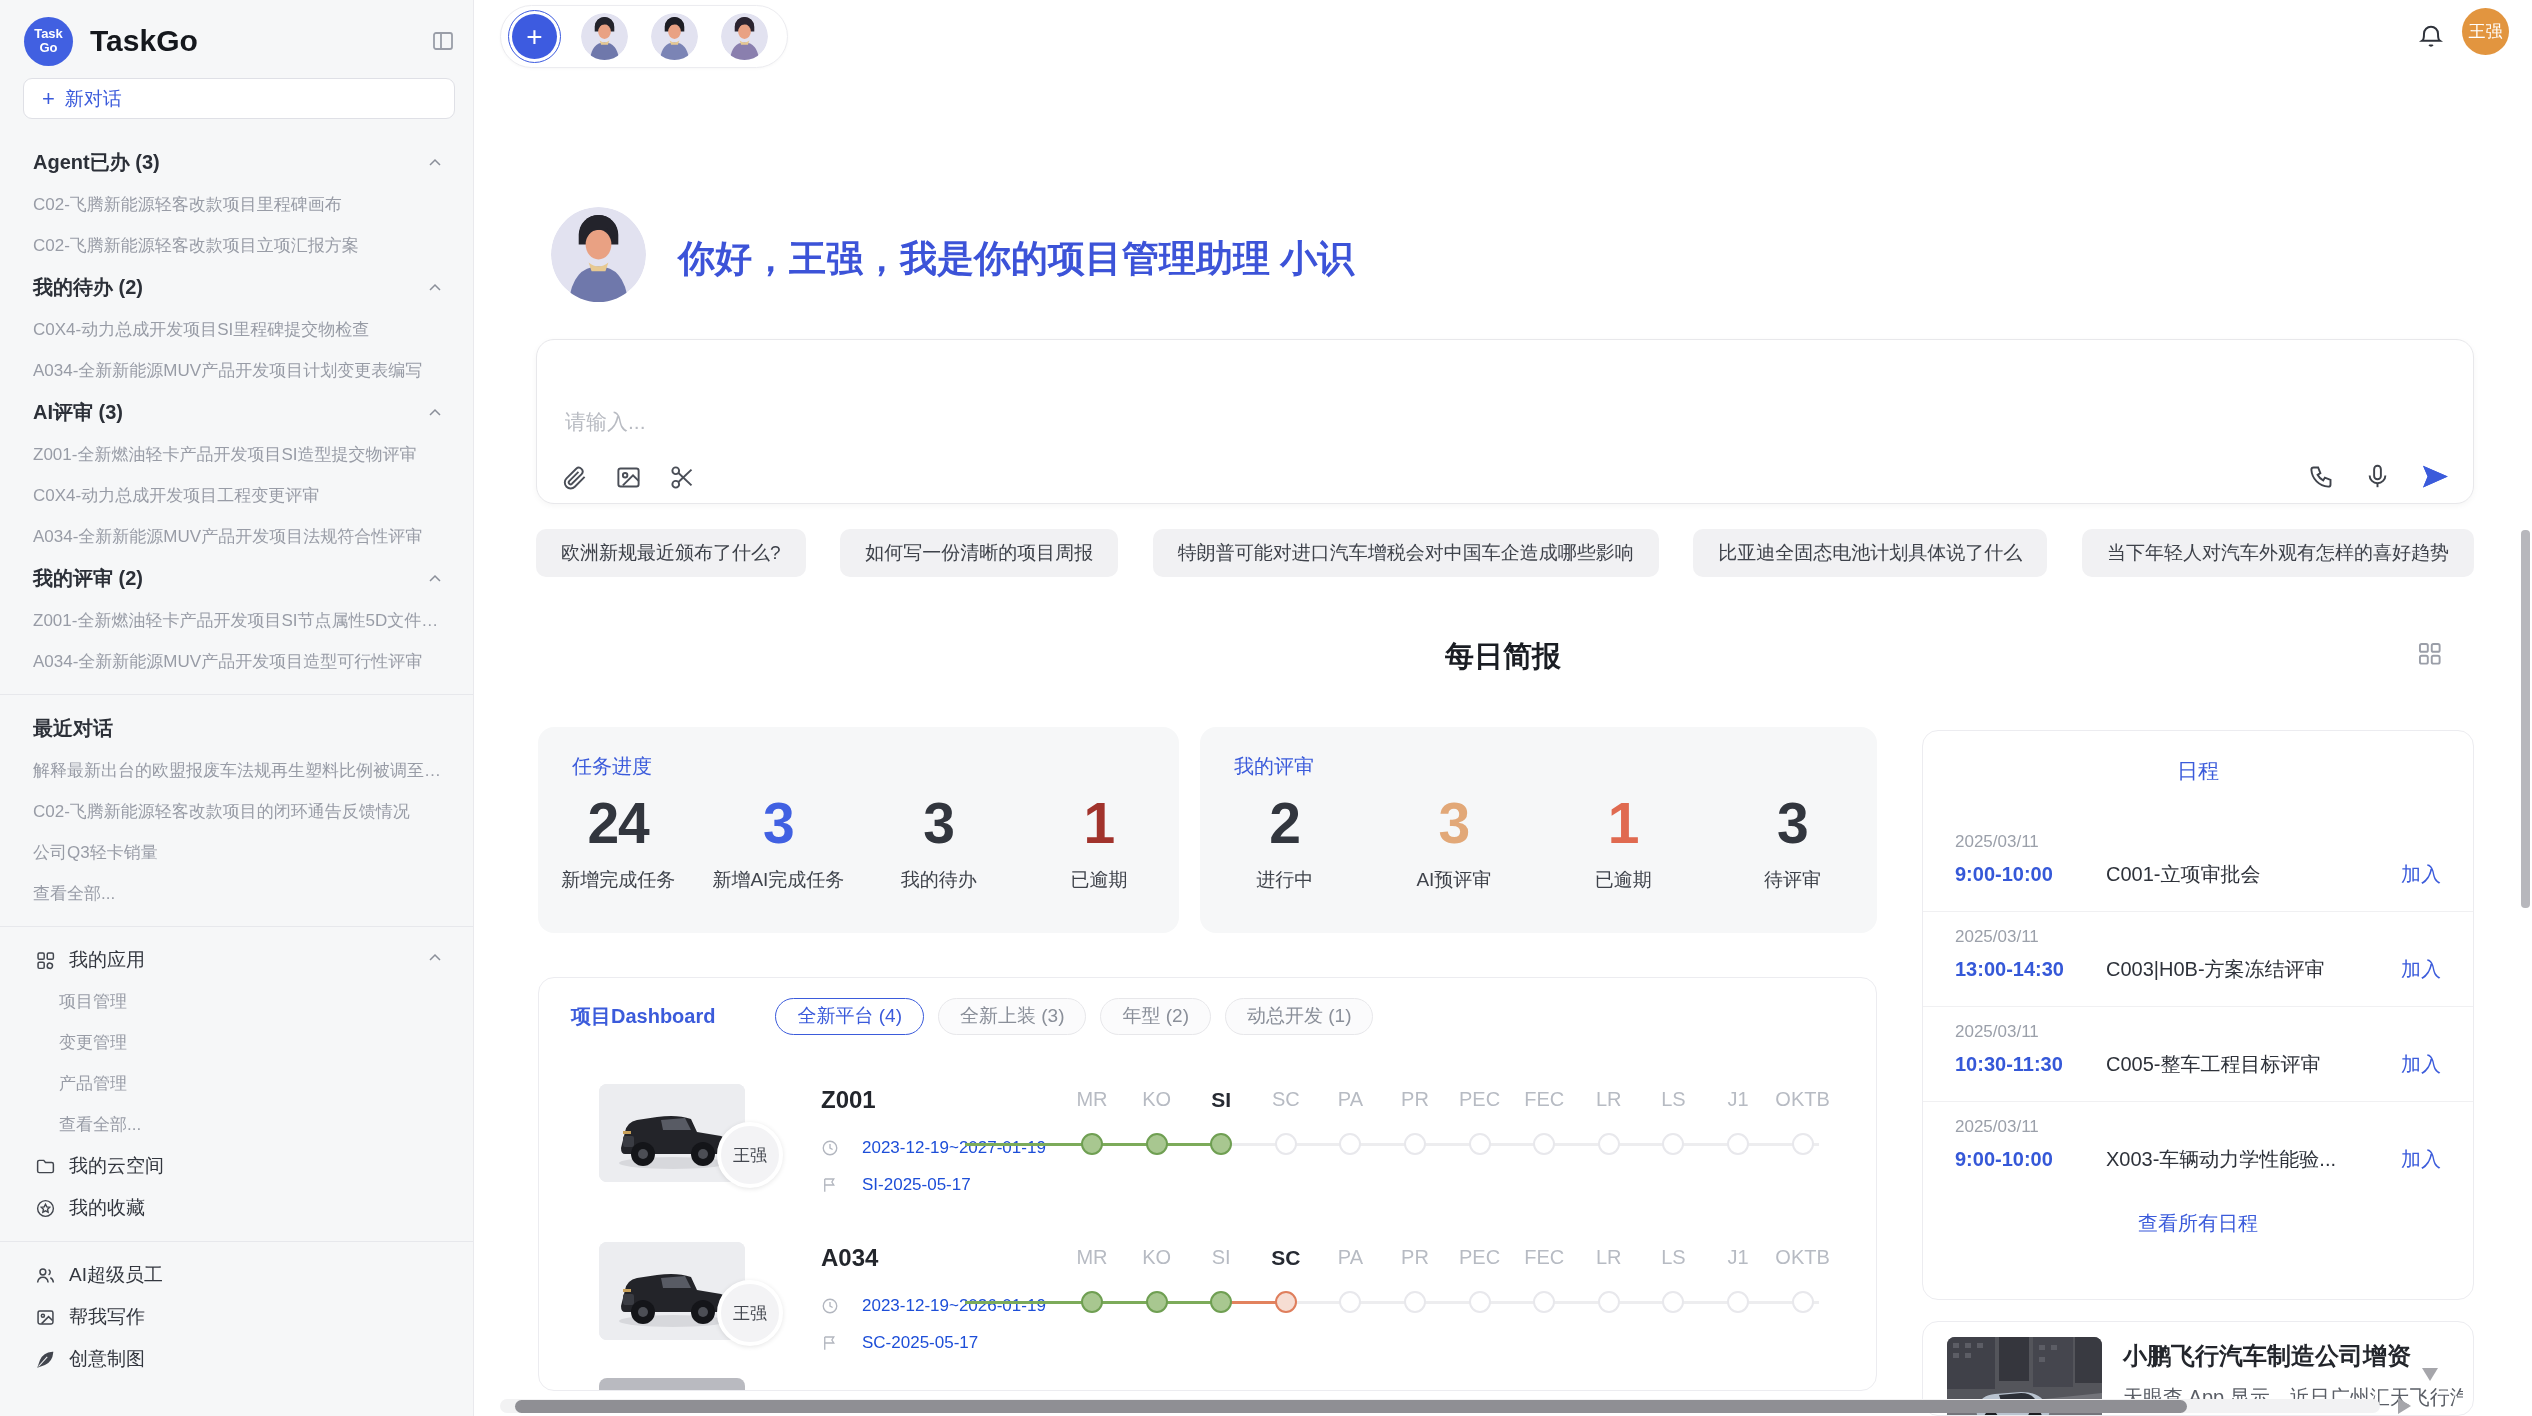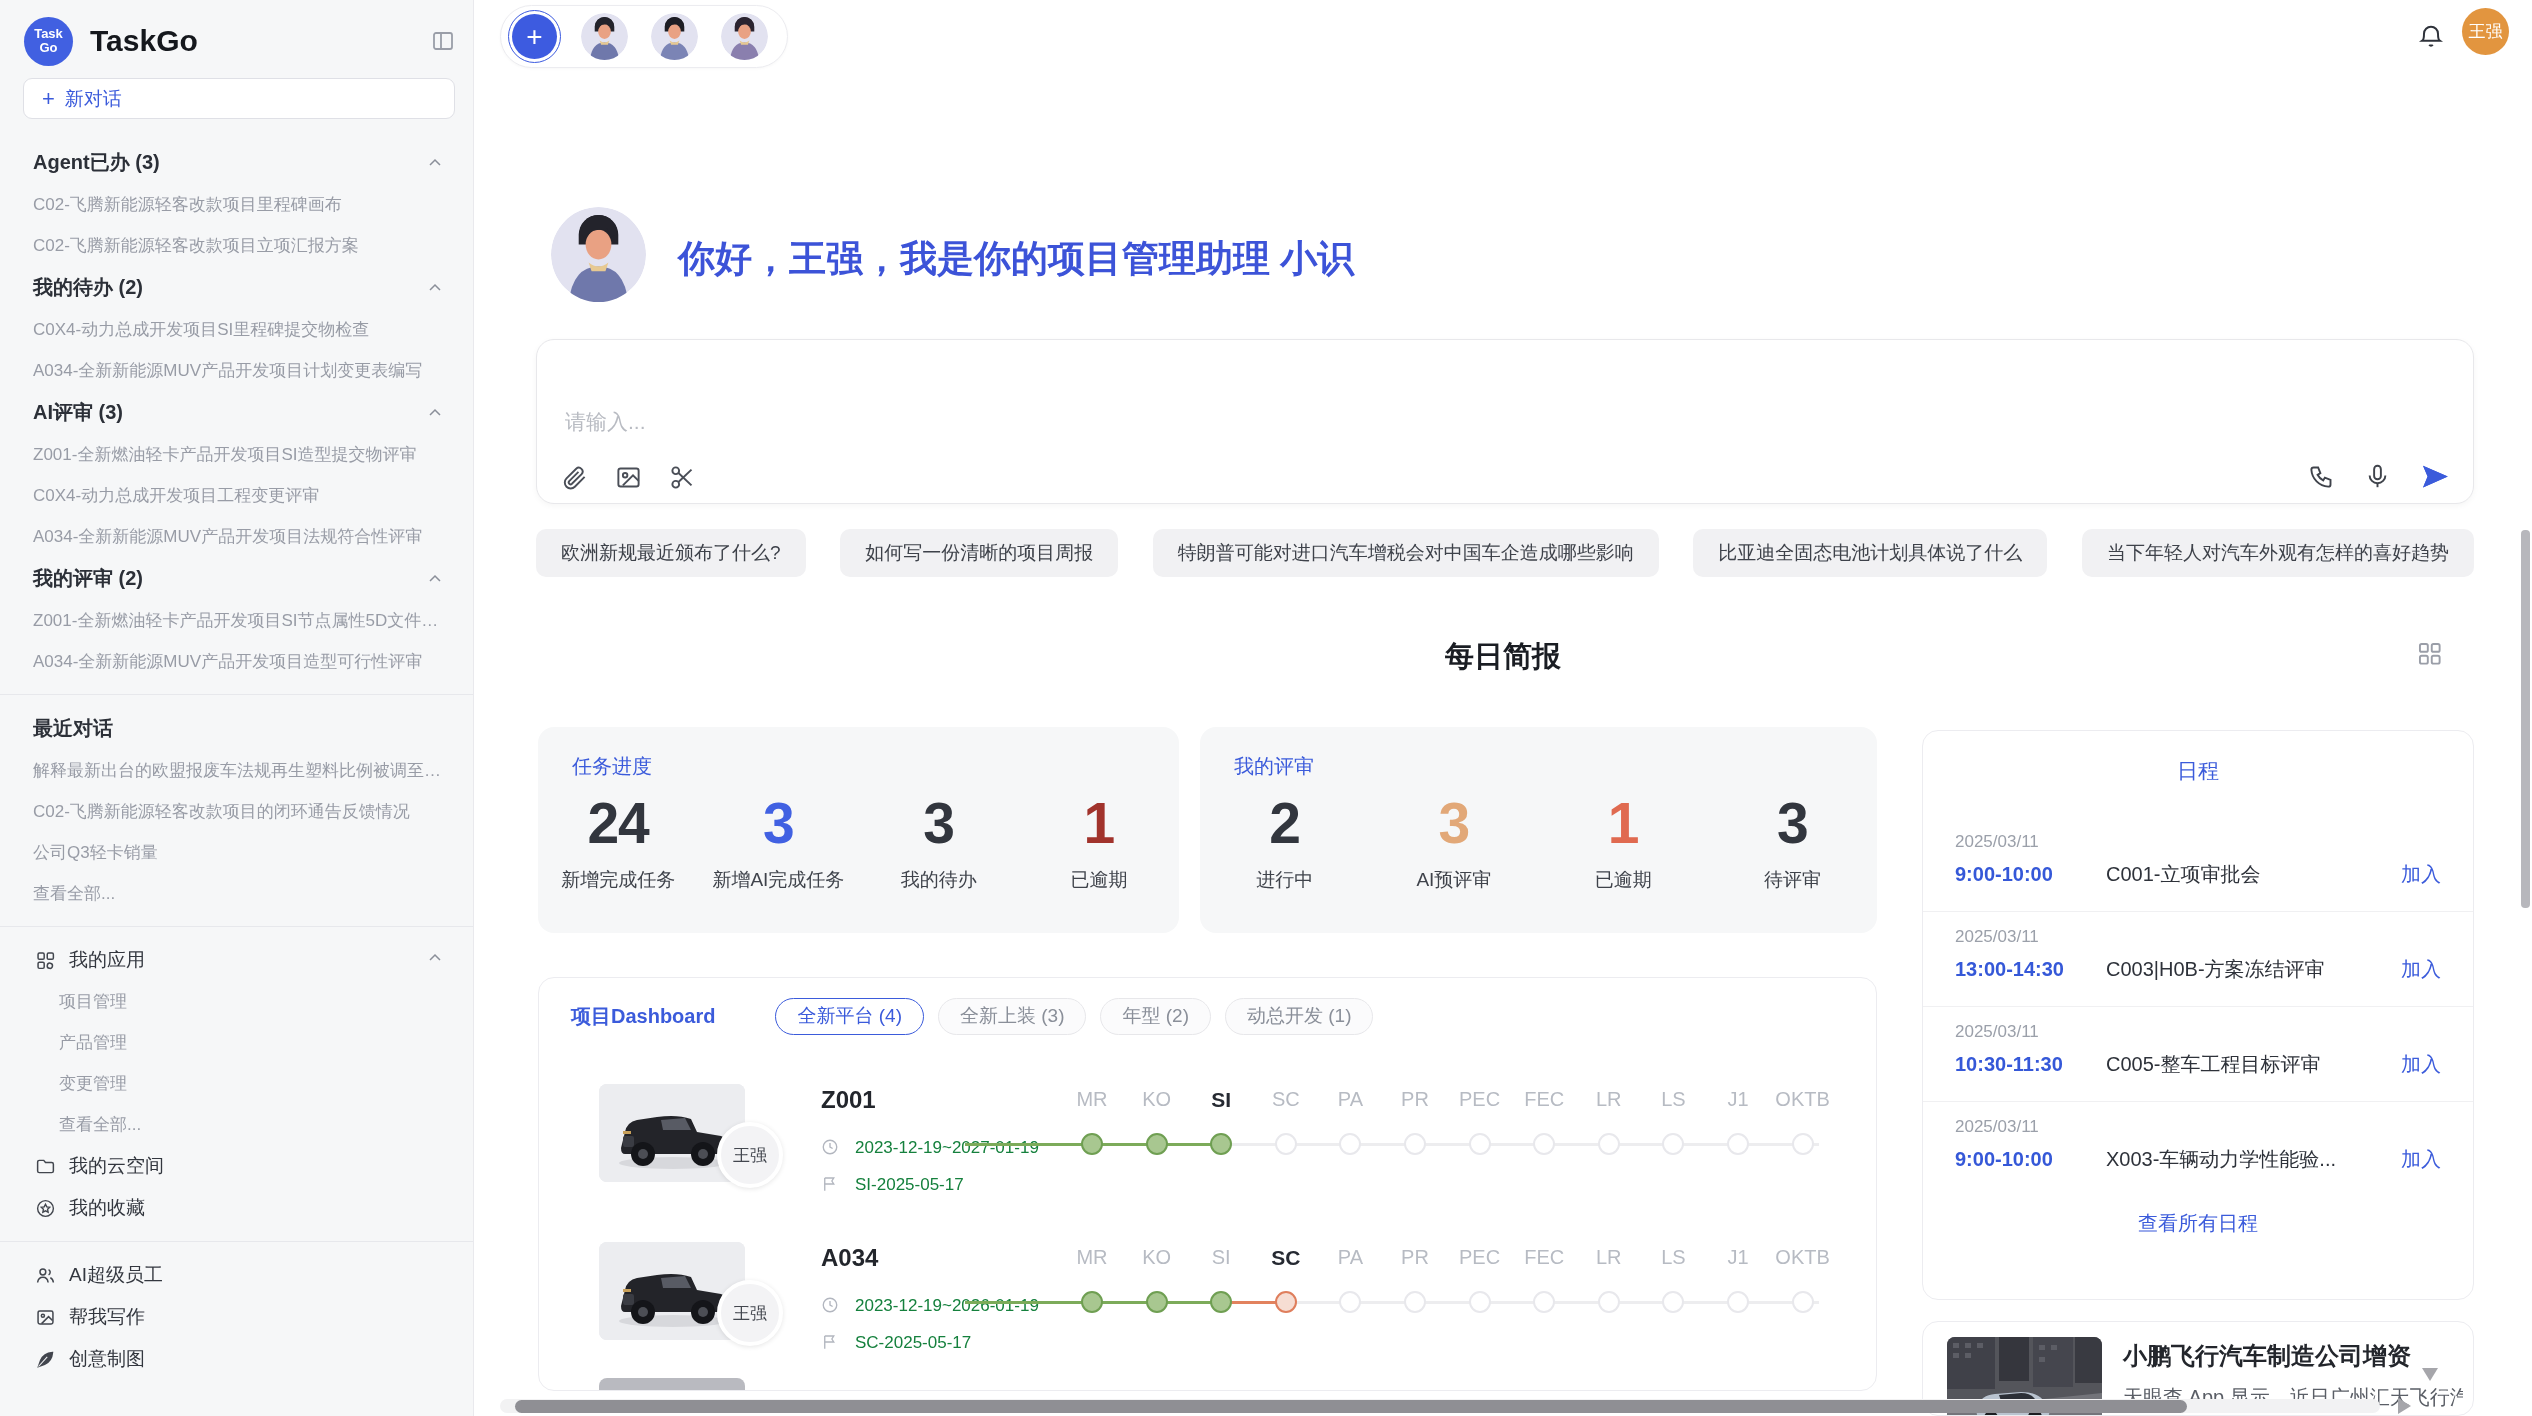--- a/index.html
+++ b/index.html
@@ -58,21 +58,21 @@
   .dash-head { display:flex; align-items:center; padding:20px 0 0 32px;gap:20px; }
   .dash-title { font-size:20px; color:#3b5bdb; font-weight:600; }
   .tabs { display:flex; gap:14px; margin-left:40px; }
   .tab { height:37px; line-height:34px; padding:0 21px; border-radius:19px; font-size:19px; cursor:pointer; white-space:nowrap; }
   .tab.on  { border:1.5px solid #3b5bdb; color:#3b5bdb; background:#fff; }
   .tab.off { border:1.5px solid #e7e7ea; color:#8a8f99; background:#fbfbfc; }
   .proj-row { position:absolute; left:0; width:100%; height:152px; cursor:pointer; }
   .car { position:absolute; left:60px; top:2px; width:146px; height:98px; border-radius:8px; overflow:hidden; background:#e9eaee; }
   .owner { position:absolute; left:178px; top:40px; width:66px; height:66px; border-radius:50%; background:#f3f3f5; border:4px solid #fff; font-size:17px; color:#42464e; display:flex; align-items:center; justify-content:center; box-shadow:0 1px 5px rgba(0,0,0,.10); }
   .p-name { position:absolute; left:282px; top:4px; font-size:24px; font-weight:700; color:#23262c; }
-  .p-meta { position:absolute; left:282px; display:flex; align-items:flex-start; gap:16px; font-size:17px; color:#15803d; }
+  .p-meta { position:absolute; left:282px; display:flex; align-items:center; gap:23px; font-size:17px; color:#1d4ed8; }
   .timeline { position:absolute; left:426px; top:6px; width:864px; height:110px; }
   .tl-label { position:absolute; top:0; width:80px; margin-left:-40px; text-align:center; font-size:20px; color:#b7bbc3; }
   .tl-label.emph { color:#262a32; font-weight:700; font-size:21px; }
   .tl-seg { position:absolute; top:55px; height:3px; }
   .tl-dot { position:absolute; top:45px; width:22px; height:22px; border-radius:50%; margin-left:-11px; }
   .dot-done { background:#a8c790; border:2px solid #6f9f52; }
   .dot-current { background:#f6ddd3; border:2px solid #df7e5c; }
   .dot-pending { background:#fff; border:2px solid #e8e8ec; }
 
   .sched-card { position:absolute; left:1448px; top:722px; width:552px; height:570px; border:1.5px solid #ececf0; border-radius:16px; background:#fff;margin-top:8px; }
@@ -179,22 +179,22 @@
             <rect x="3.5" y="14" width="7" height="7" rx="1.5"></rect>
             <rect x="14" y="15" width="6" height="6" rx="3" transform="rotate(10 17 18)"></rect>
           </svg>
         </span>
         <span>我的应用</span>
         <span class="chev" style="margin-left: auto;"><svg width="20" height="20" viewBox="0 0 24 24" fill="none" stroke="#8a8f99" stroke-width="1.8">
             <polyline points="6 14.5 12 8.5 18 14.5"></polyline>
           </svg></span>
       </div>
       <div class="sub-item">项目管理</div>
+      <div class="sub-item">变更管理</div>
       <div class="sub-item">产品管理</div>
-      <div class="sub-item">变更管理</div>
       <div class="sub-item">查看全部...</div>
       <div class="row-item">
         <span style="display: flex;">
           <svg width="21" height="21" viewBox="0 0 24 24" fill="none" stroke="#42464e" stroke-width="1.7">
             <path d="M3 7a2 2 0 0 1 2-2h5l2 2.5h7a2 2 0 0 1 2 2V17a2 2 0 0 1-2 2H5a2 2 0 0 1-2-2z"></path>
           </svg>
         </span>
         <span>我的云空间</span>
       </div>
       <div class="row-item">

